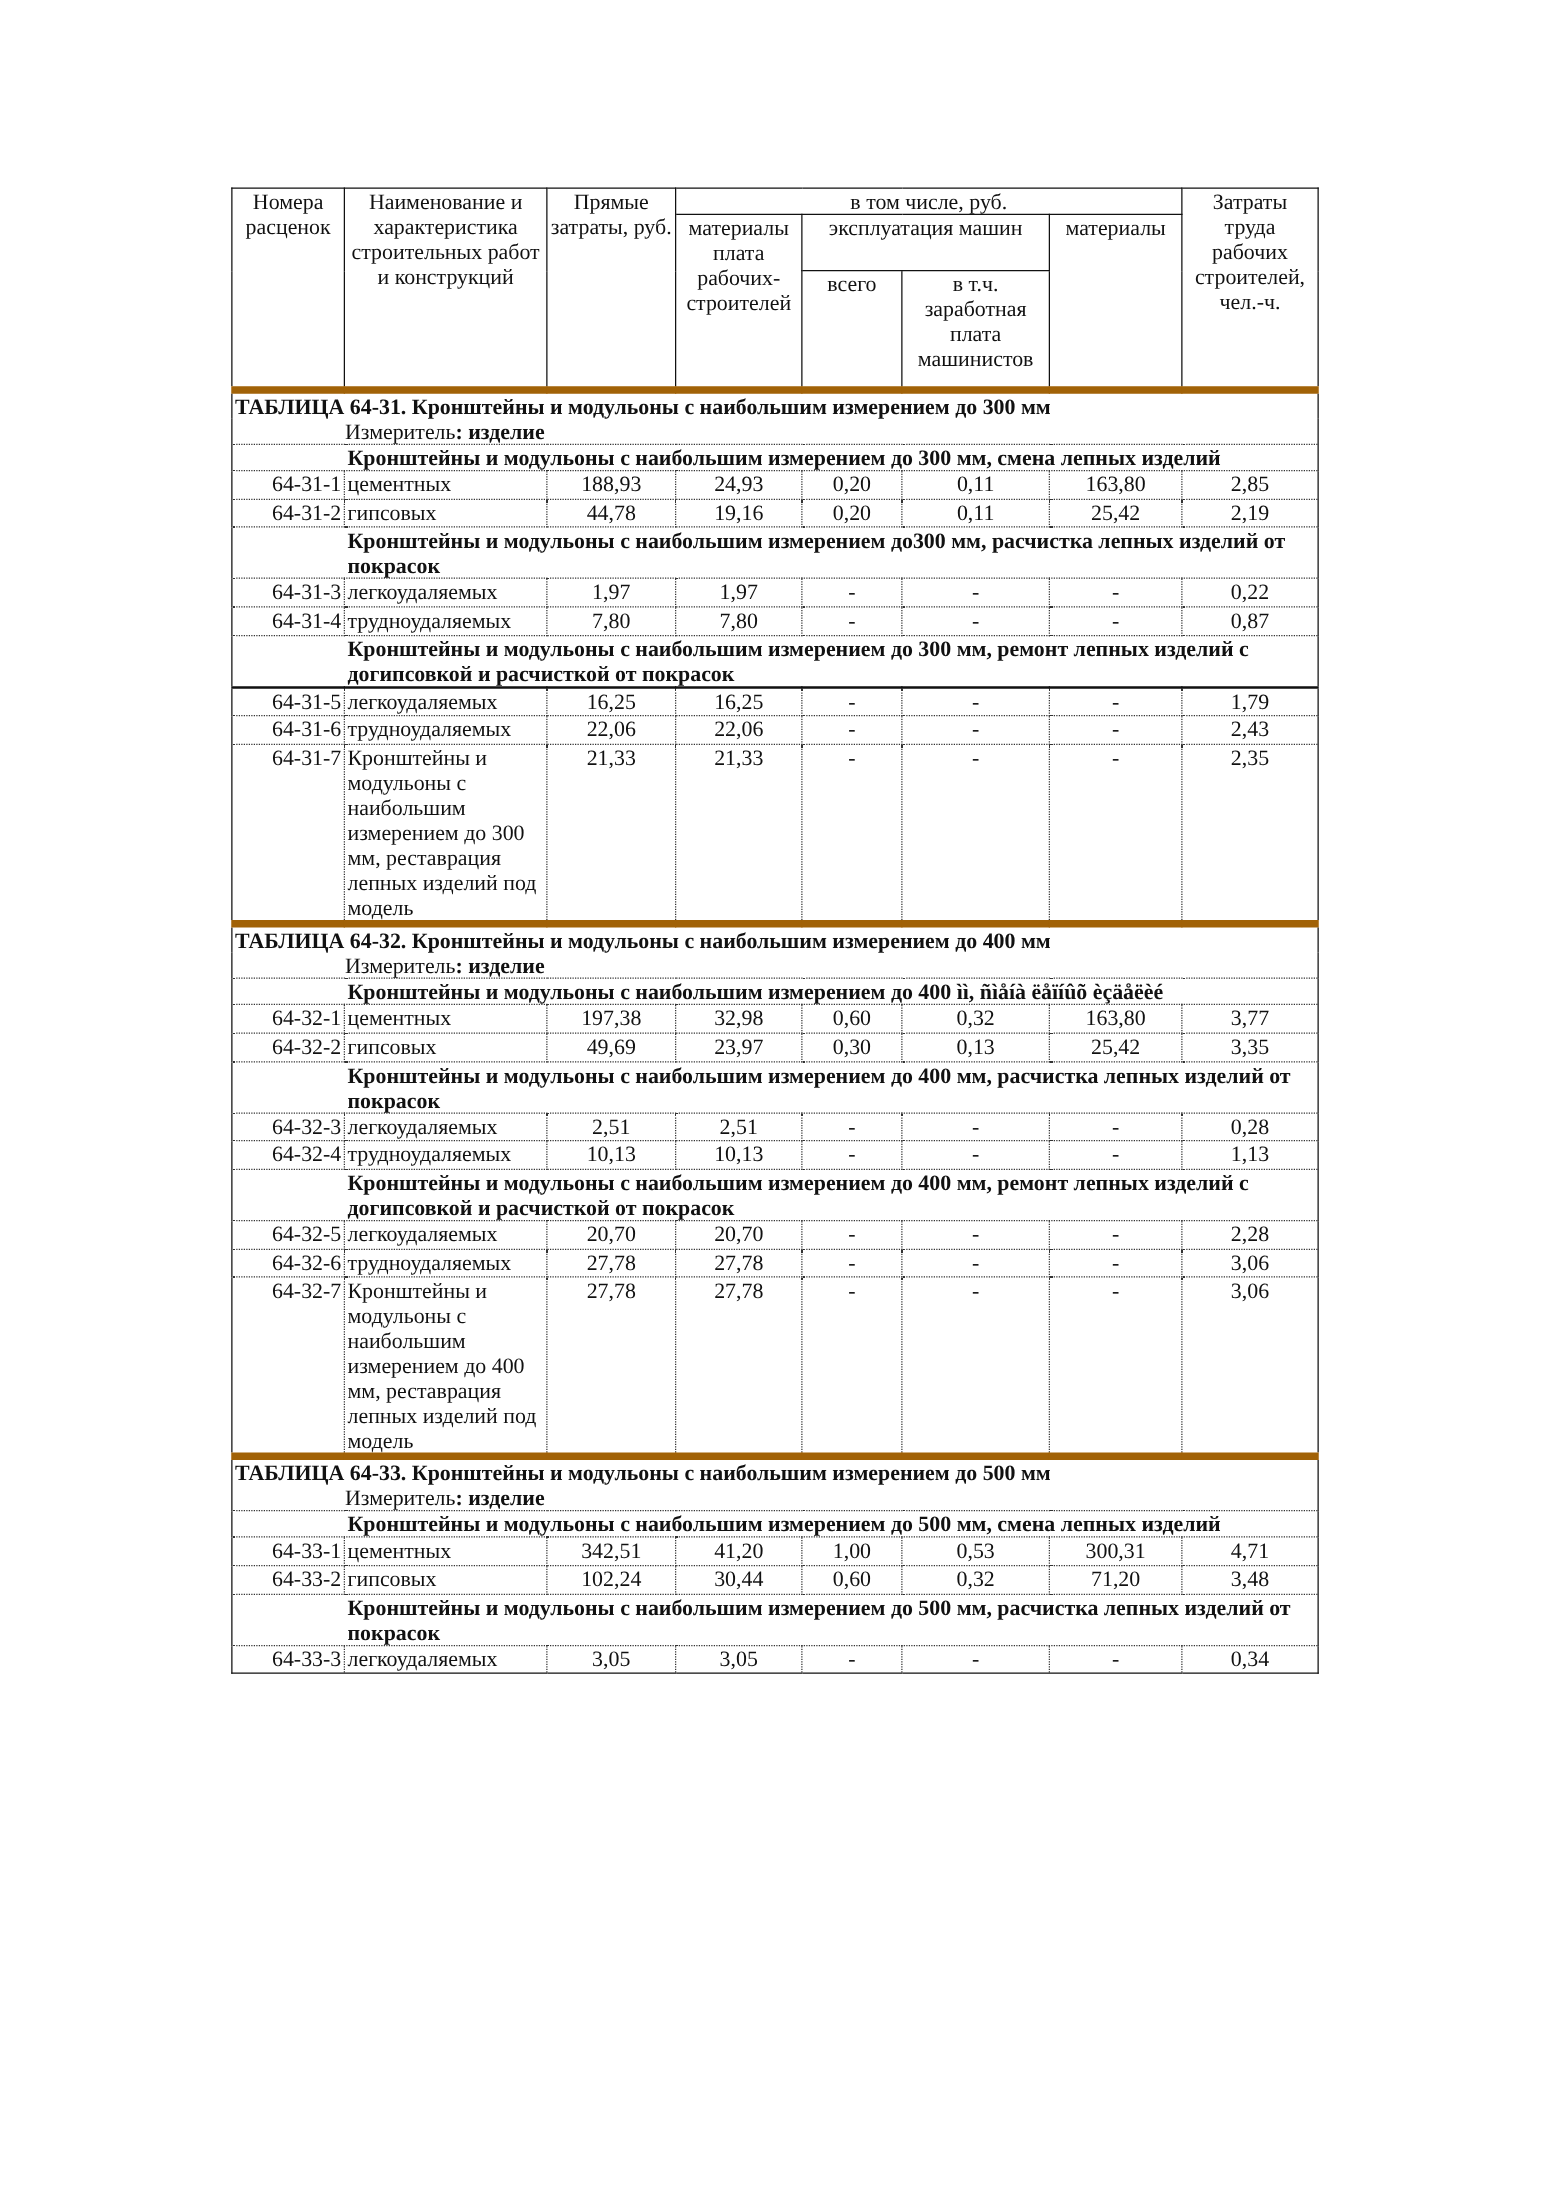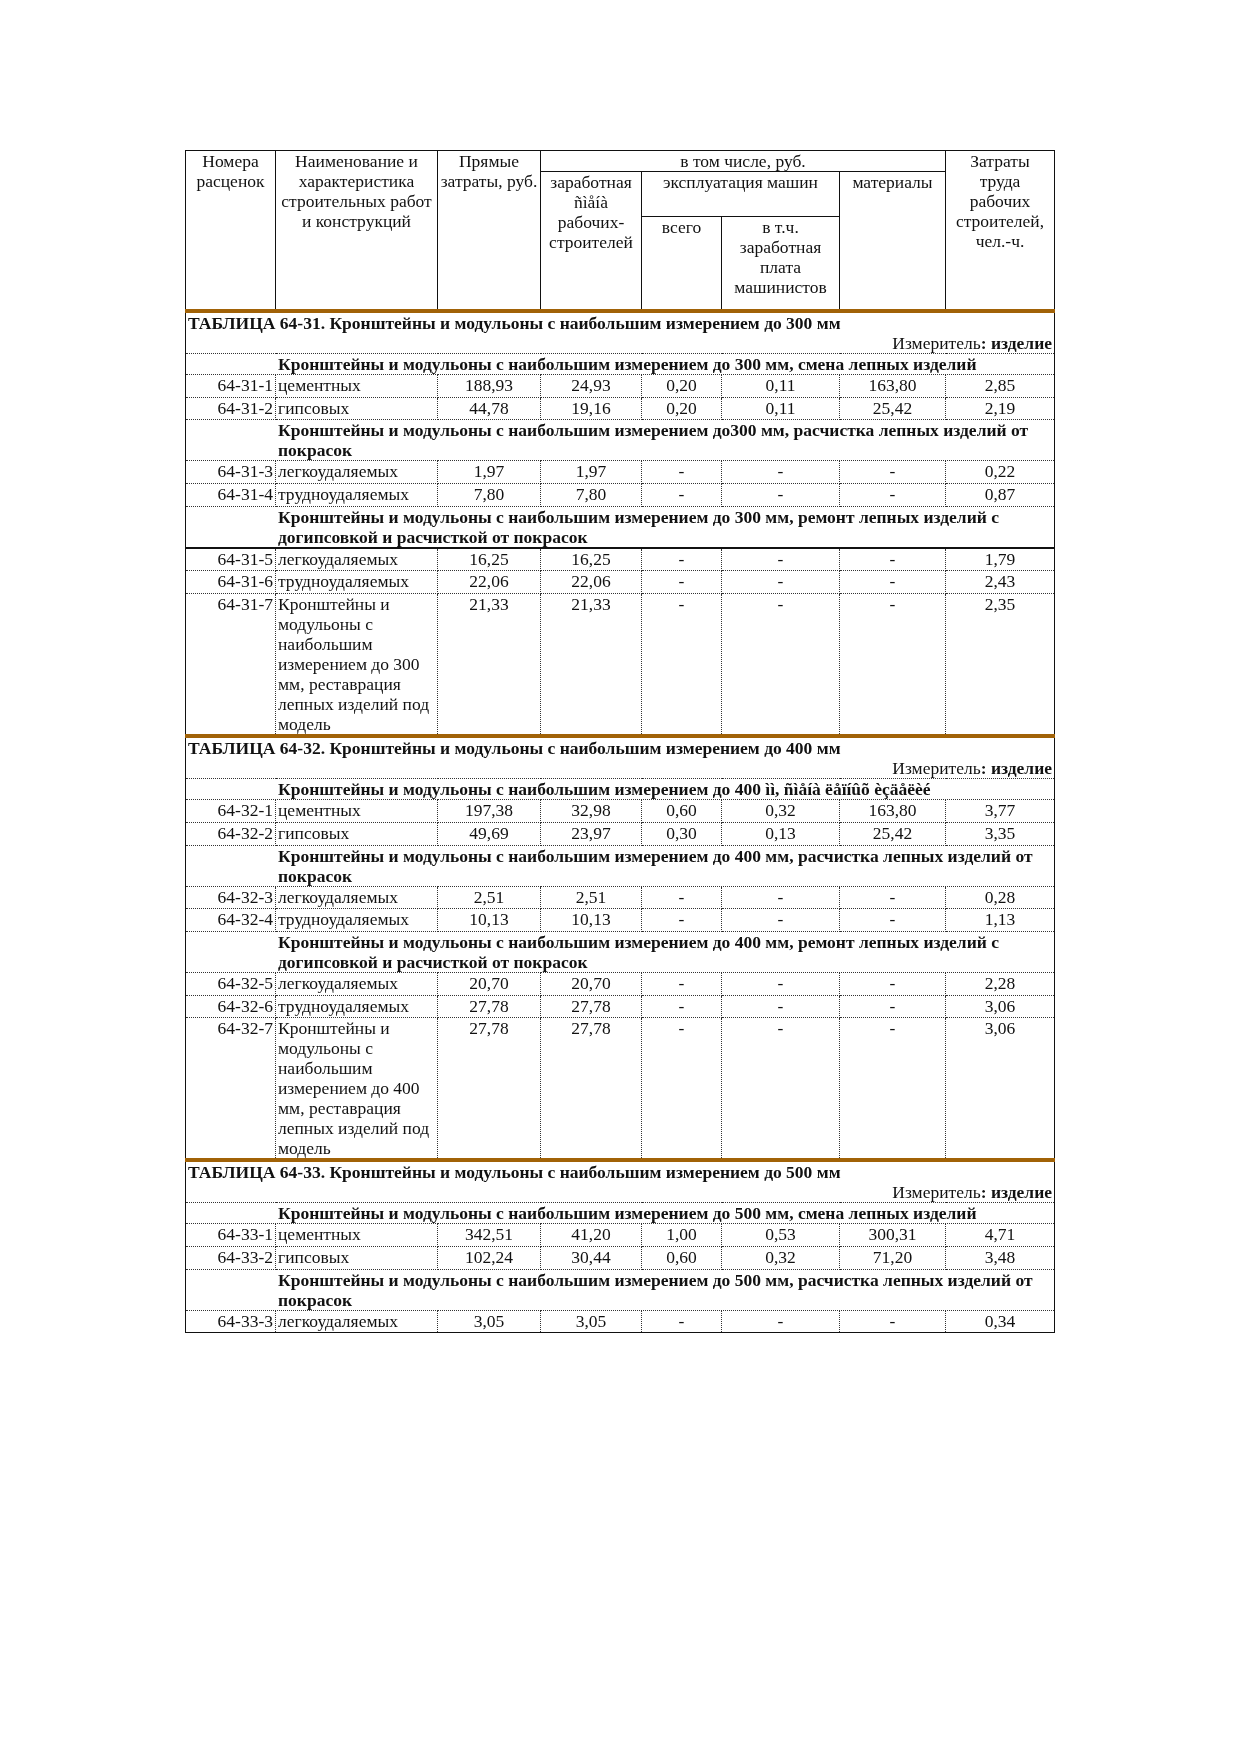--- a/index.html
+++ b/index.html
@@ -9,22 +9,22 @@
   table.grid td, table.grid th { padding: 0 2px; vertical-align: top; font-weight: normal; }
   col.c1 { width: 90px; } col.c2 { width: 162px; } col.c3 { width: 103px; } col.c4 { width: 101px; }
   col.c5 { width: 80px; } col.c6 { width: 118px; } col.c7 { width: 106px; } col.c8 { width: 109px; }
   .hdr th { border: 1.5px solid #111; text-align: center; }
   td.code { text-align: right; white-space: nowrap; }
   td.num { text-align: center; }
   td.name { text-align: left; padding-left: 2px; }
   tr.data td { border: 1px dotted #333; height: 21.7px; }
   tr.data td:first-child { border-left: 1.5px solid #111; }
   tr.data td:last-child { border-right: 1.5px solid #111; }
-  tr.ttl td { border-top: 4px solid #a16207; border-left: 1.5px solid #111; border-right: 1.5px solid #111; font-weight: bold; padding-left: 2px; margin-left: 40px; }
-  tr.meas td { border-left: 1.5px solid #111; border-right: 1.5px solid #111; border-bottom: 1px dotted #333; text-align: right; }
+  tr.ttl td { border-top: 6px solid #a16207; border-left: 1.5px solid #111; border-right: 1.5px solid #111; font-weight: bold; padding-left: 2px; margin-left: 40px; }
+  tr.meas td { border-left: 1.5px solid #111; border-right: 1.5px solid #111; border-bottom: 1px dotted #333; }
   tr.meas td .lbl { padding-left: 88px; }
   tr.sub td { border-left: 1.5px solid #111; border-right: 1.5px solid #111; border-bottom: 1px dotted #333; font-weight: bold; padding-left: 92px; padding-right: 6px; margin-top: 39px; }
   tr.sub.solid td { border-bottom: 2px solid #111; }
   tr.last td { border-bottom: 1.5px solid #111; }
   b { font-weight: bold; }
 </style>
 </head>
 <body>
 
 <div class="page">
@@ -41,21 +41,21 @@
   </colgroup>
   <thead>
     <tr class="hdr">
       <th rowspan="3">Номера расценок</th>
       <th rowspan="3">Наименование и характеристика строительных работ и конструкций</th>
       <th rowspan="3">Прямые затраты, руб.</th>
       <th colspan="4">в том числе, руб.</th>
       <th rowspan="3">Затраты труда рабочих строителей, чел.-ч.</th>
     </tr>
     <tr class="hdr">
-      <th rowspan="2">заработная ñìåíà рабочих-строителей</th>
+      <th rowspan="2">материалы плата рабочих-строителей</th>
       <th colspan="2" style="height:44px">эксплуатация машин</th>
       <th rowspan="2">материалы</th>
     </tr>
     <tr class="hdr">
       <th style="height:92px">всего</th>
       <th>в т.ч. заработная плата машинистов</th>
     </tr>
   </thead>
   <tbody id="tbody">
   <tr class="ttl">

